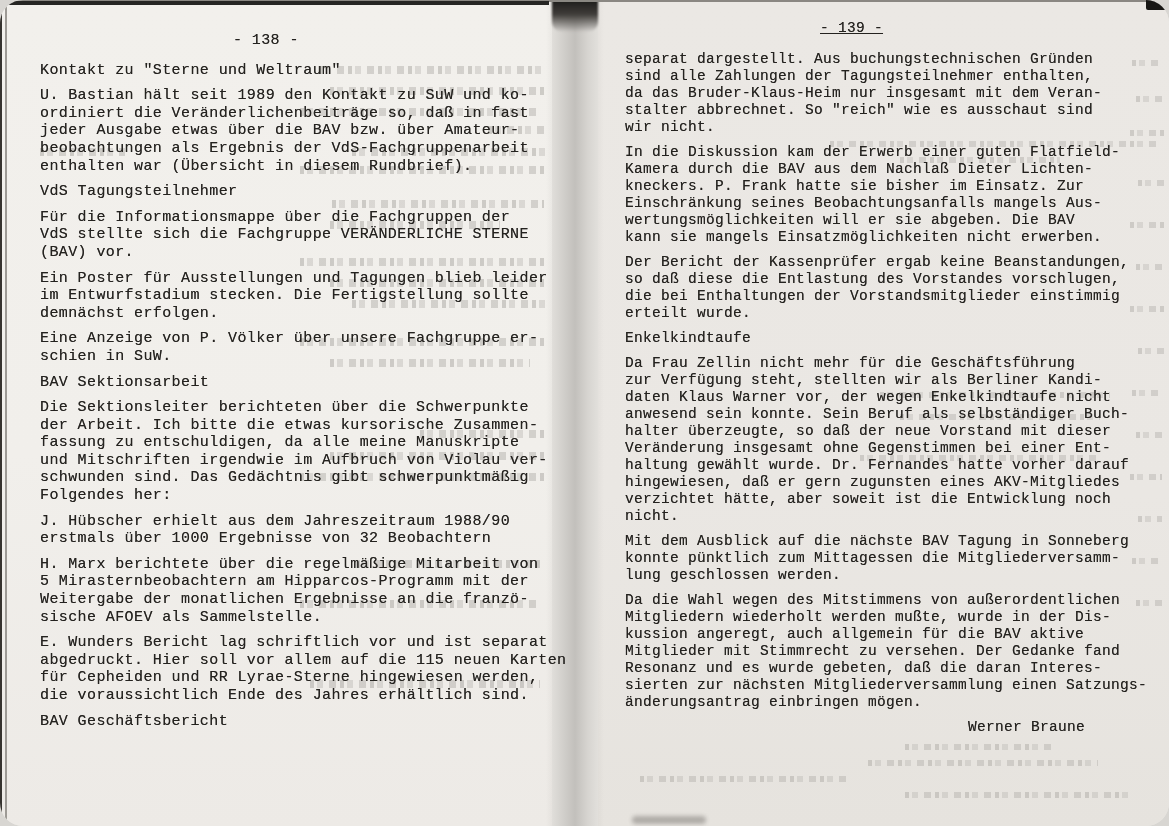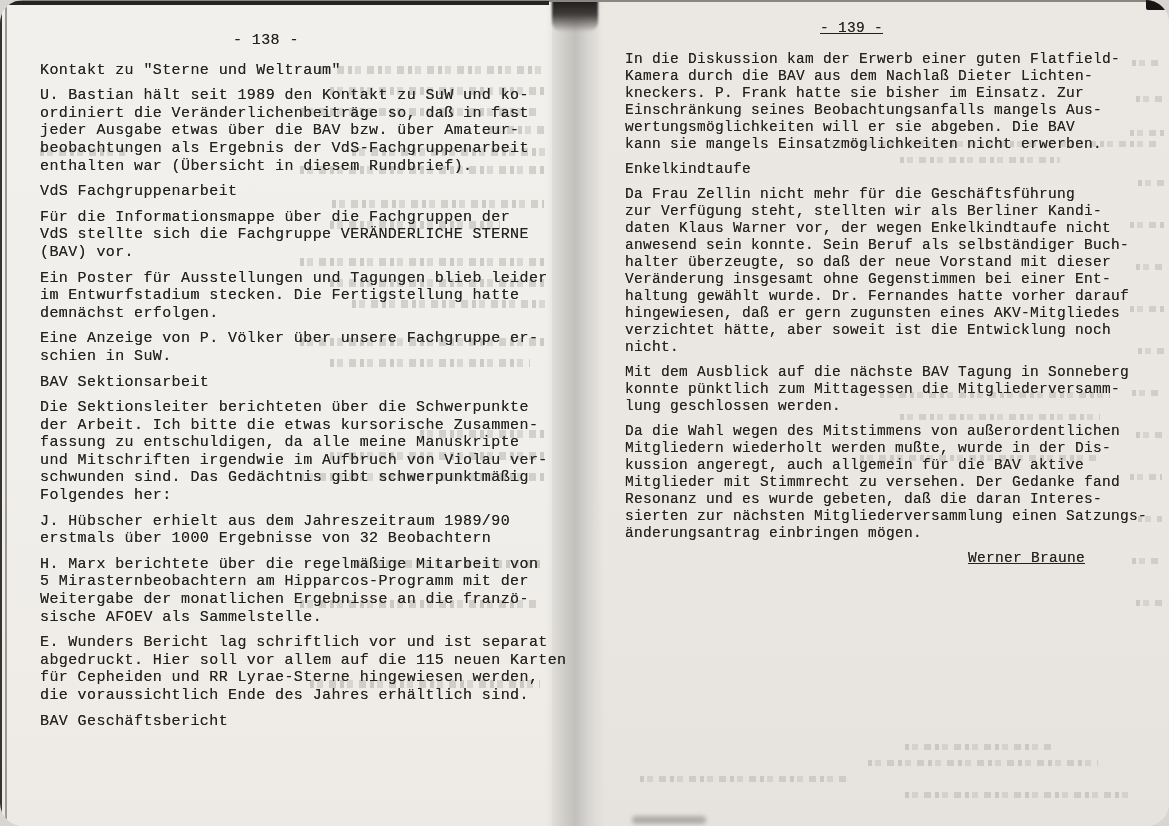--- a/index.html
+++ b/index.html
@@ -38,21 +38,21 @@
   .edge-v2{position:absolute;left:5px;top:0;width:2px;height:826px;background:#9d9a95;}
   .bottom-smudge{position:absolute;left:632px;top:816px;width:74px;height:8px;background:#6e6a66;opacity:.45;filter:blur(2px);border-radius:4px;}
 
   
   .col{position:absolute;color:#24221f;text-shadow:0 0 .5px rgba(25,23,20,.6);}
   .col-left{left:40px;top:32px;width:514px;font-size:15px;line-height:17.6px;letter-spacing:.4px;}
   .col-right{left:625px;top:20px;width:522px;font-size:14.5px;line-height:17px;letter-spacing:.3px;}
   .para,.heading{white-space:pre;margin:0 0 8px 0;}
   .pagenum{margin:0 0 12px 193px;white-space:pre;}
   .col-right .pagenum{margin:0 0 14px 195px;text-decoration:underline;}
-  .signature{text-align:right;padding-right:62px;margin-top:0;white-space:pre;text-decoration:underline;}
+  .signature{text-align:right;padding-right:62px;margin-top:0;white-space:pre;}
 
   
   .ghost{
     position:absolute;height:8px;opacity:.40;filter:blur(.7px);
     background:repeating-linear-gradient(90deg,
       rgba(112,109,104,.70) 0 4px,rgba(112,109,104,0) 4px 7px,
       rgba(112,109,104,.45) 7px 13px,rgba(112,109,104,0) 13px 19px,
       rgba(112,109,104,.60) 19px 26px,rgba(112,109,104,0) 26px 30px);
   }
   .ghost.small{height:6px;opacity:.34;}
@@ -122,59 +122,68 @@
 
   <div class="col col-left">
     <div class="pagenum">- 138 -</div>
     <div id="left-blocks">
         <div class="heading">Kontakt zu "Sterne und Weltraum"</div>
         <div class="para">U. Bastian hält seit 1989 den Kontakt zu SuW und ko-
 ordiniert die Veränderlichenbeiträge so, daß in fast
 jeder Ausgabe etwas über die BAV bzw. über Amateur-
 beobachtungen als Ergebnis der VdS-Fachgruppenarbeit
 enthalten war (Übersicht in diesem Rundbrief).</div>
-        <div class="heading">VdS Fachgruppenarbeit</div>
+        <div class="heading">VdS Tagungsteilnehmer</div>
         <div class="para">Für die Informationsmappe über die Fachgruppen der
 VdS stellte sich die Fachgruppe VERÄNDERLICHE STERNE
 (BAV) vor.</div>
         <div class="para">Ein Poster für Ausstellungen und Tagungen blieb leider
-im Entwurfstadium stecken. Die Fertigstellung hatte
+im Entwurfstadium stecken. Die Fertigstellung sollte
 demnächst erfolgen.</div>
         <div class="para">Eine Anzeige von P. Völker über unsere Fachgruppe er-
 schien in SuW.</div>
         <div class="heading">BAV Sektionsarbeit</div>
         <div class="para">Die Sektionsleiter berichteten über die Schwerpunkte
 der Arbeit. Ich bitte die etwas kursorische Zusammen-
 fassung zu entschuldigen, da alle meine Manuskripte
 und Mitschriften irgendwie im Aufbruch von Violau ver-
 schwunden sind. Das Gedächtnis gibt schwerpunktmäßig
 Folgendes her:</div>
-        <div class="para">J. Hübscher erhielt aus dem Jahreszeitraum 1989/90
+        <div class="para">J. Hübscher erhielt aus dem Jahreszeitraum 1988/90
 erstmals über 1000 Ergebnisse von 32 Beobachtern</div>
         <div class="para">H. Marx berichtete über die regelmäßige Mitarbeit von
 5 Mirasternbeobachtern am Hipparcos-Programm mit der
 Weitergabe der monatlichen Ergebnisse an die franzö-
 sische AFOEV als Sammelstelle.</div>
         <div class="para">E. Wunders Bericht lag schriftlich vor und ist separat
 abgedruckt. Hier soll vor allem auf die 115 neuen Karten
 für Cepheiden und RR Lyrae-Sterne hingewiesen werden,
 die voraussichtlich Ende des Jahres erhältlich sind.</div>
         <div class="heading">BAV Geschäftsbericht</div>
       </div>
   </div>
 
   <div class="col col-right">
     <div class="pagenum">- 139 -</div>
     <div id="right-blocks">
+        <div class="para">separat dargestellt. Aus buchungstechnischen Gründen
+sind alle Zahlungen der Tagungsteilnehmer enthalten,
+da das Bruder-Klaus-Heim nur insgesamt mit dem Veran-
+stalter abbrechnet. So "reich" wie es ausschaut sind
+wir nicht.</div>
         <div class="para">In die Diskussion kam der Erwerb einer guten Flatfield-
 Kamera durch die BAV aus dem Nachlaß Dieter Lichten-
 kneckers. P. Frank hatte sie bisher im Einsatz. Zur
 Einschränkung seines Beobachtungsanfalls mangels Aus-
 wertungsmöglichkeiten will er sie abgeben. Die BAV
 kann sie mangels Einsatzmöglichkeiten nicht erwerben.</div>
+        <div class="para">Der Bericht der Kassenprüfer ergab keine Beanstandungen,
+so daß diese die Entlastung des Vorstandes vorschlugen,
+die bei Enthaltungen der Vorstandsmitglieder einstimmig
+erteilt wurde.</div>
         <div class="heading">Enkelkindtaufe</div>
         <div class="para">Da Frau Zellin nicht mehr für die Geschäftsführung
 zur Verfügung steht, stellten wir als Berliner Kandi-
 daten Klaus Warner vor, der wegen Enkelkindtaufe nicht
 anwesend sein konnte. Sein Beruf als selbständiger Buch-
 halter überzeugte, so daß der neue Vorstand mit dieser
 Veränderung insgesamt ohne Gegenstimmen bei einer Ent-
 haltung gewählt wurde. Dr. Fernandes hatte vorher darauf
 hingewiesen, daß er gern zugunsten eines AKV-Mitgliedes
 verzichtet hätte, aber soweit ist die Entwicklung noch

